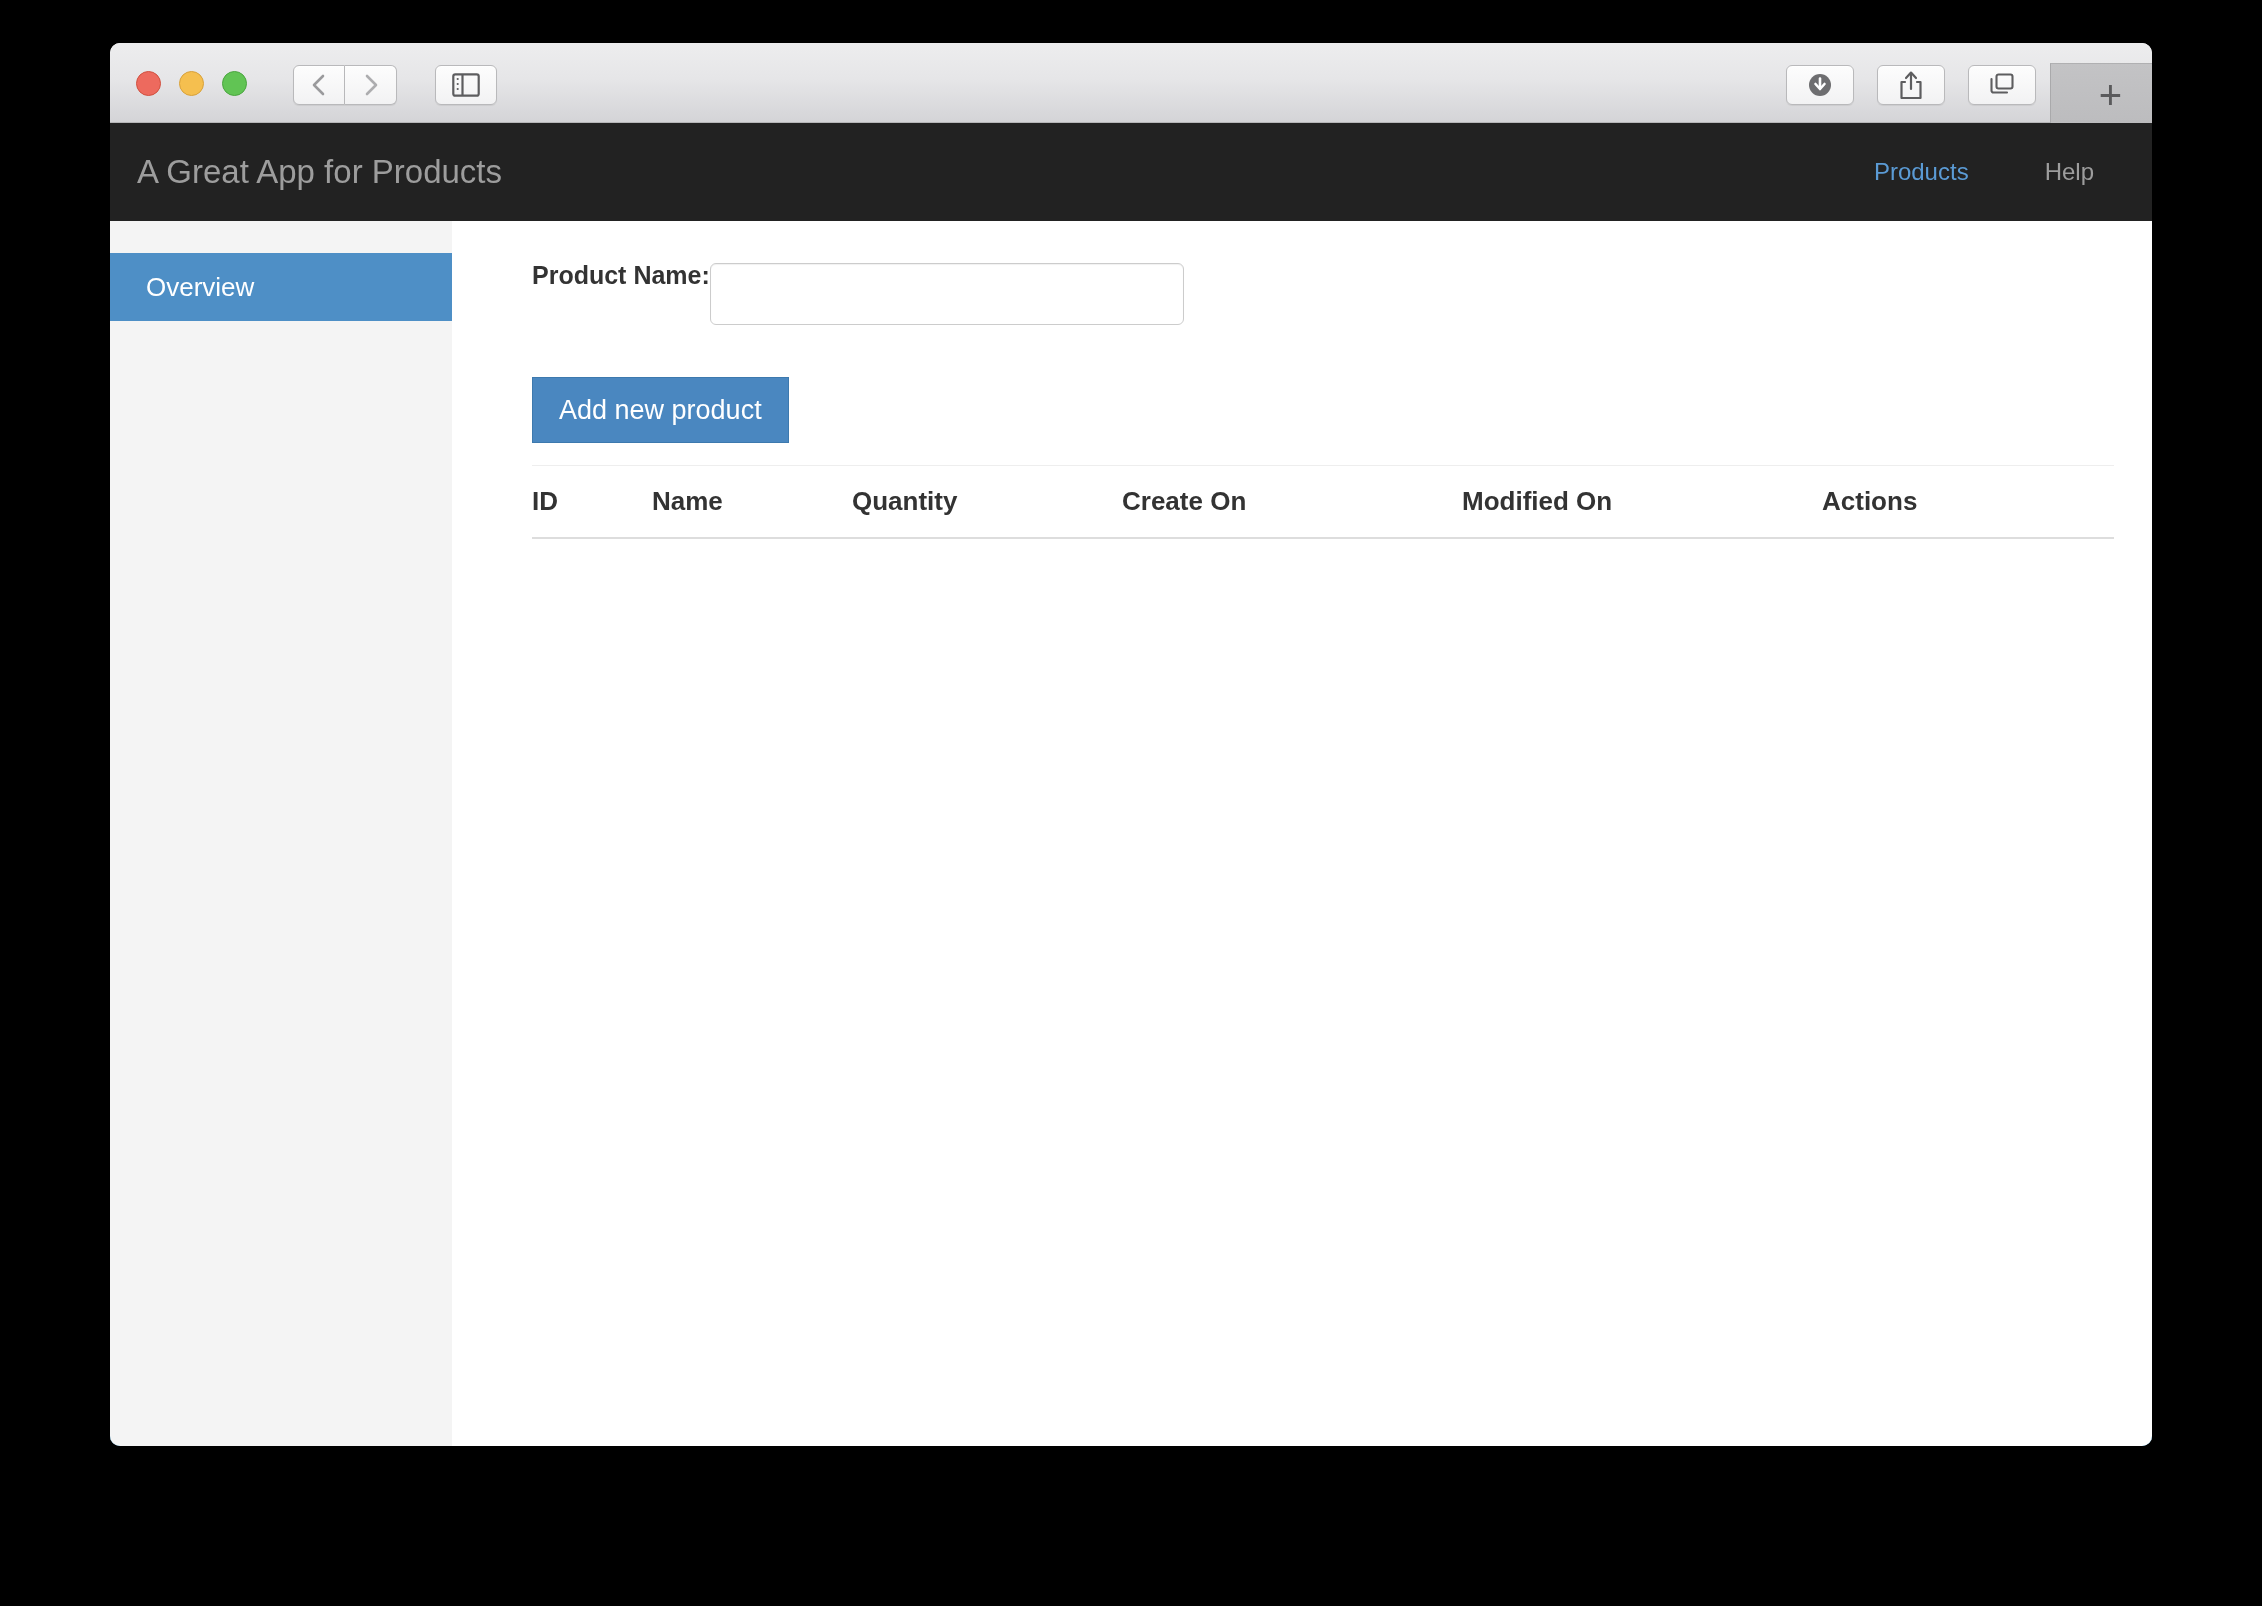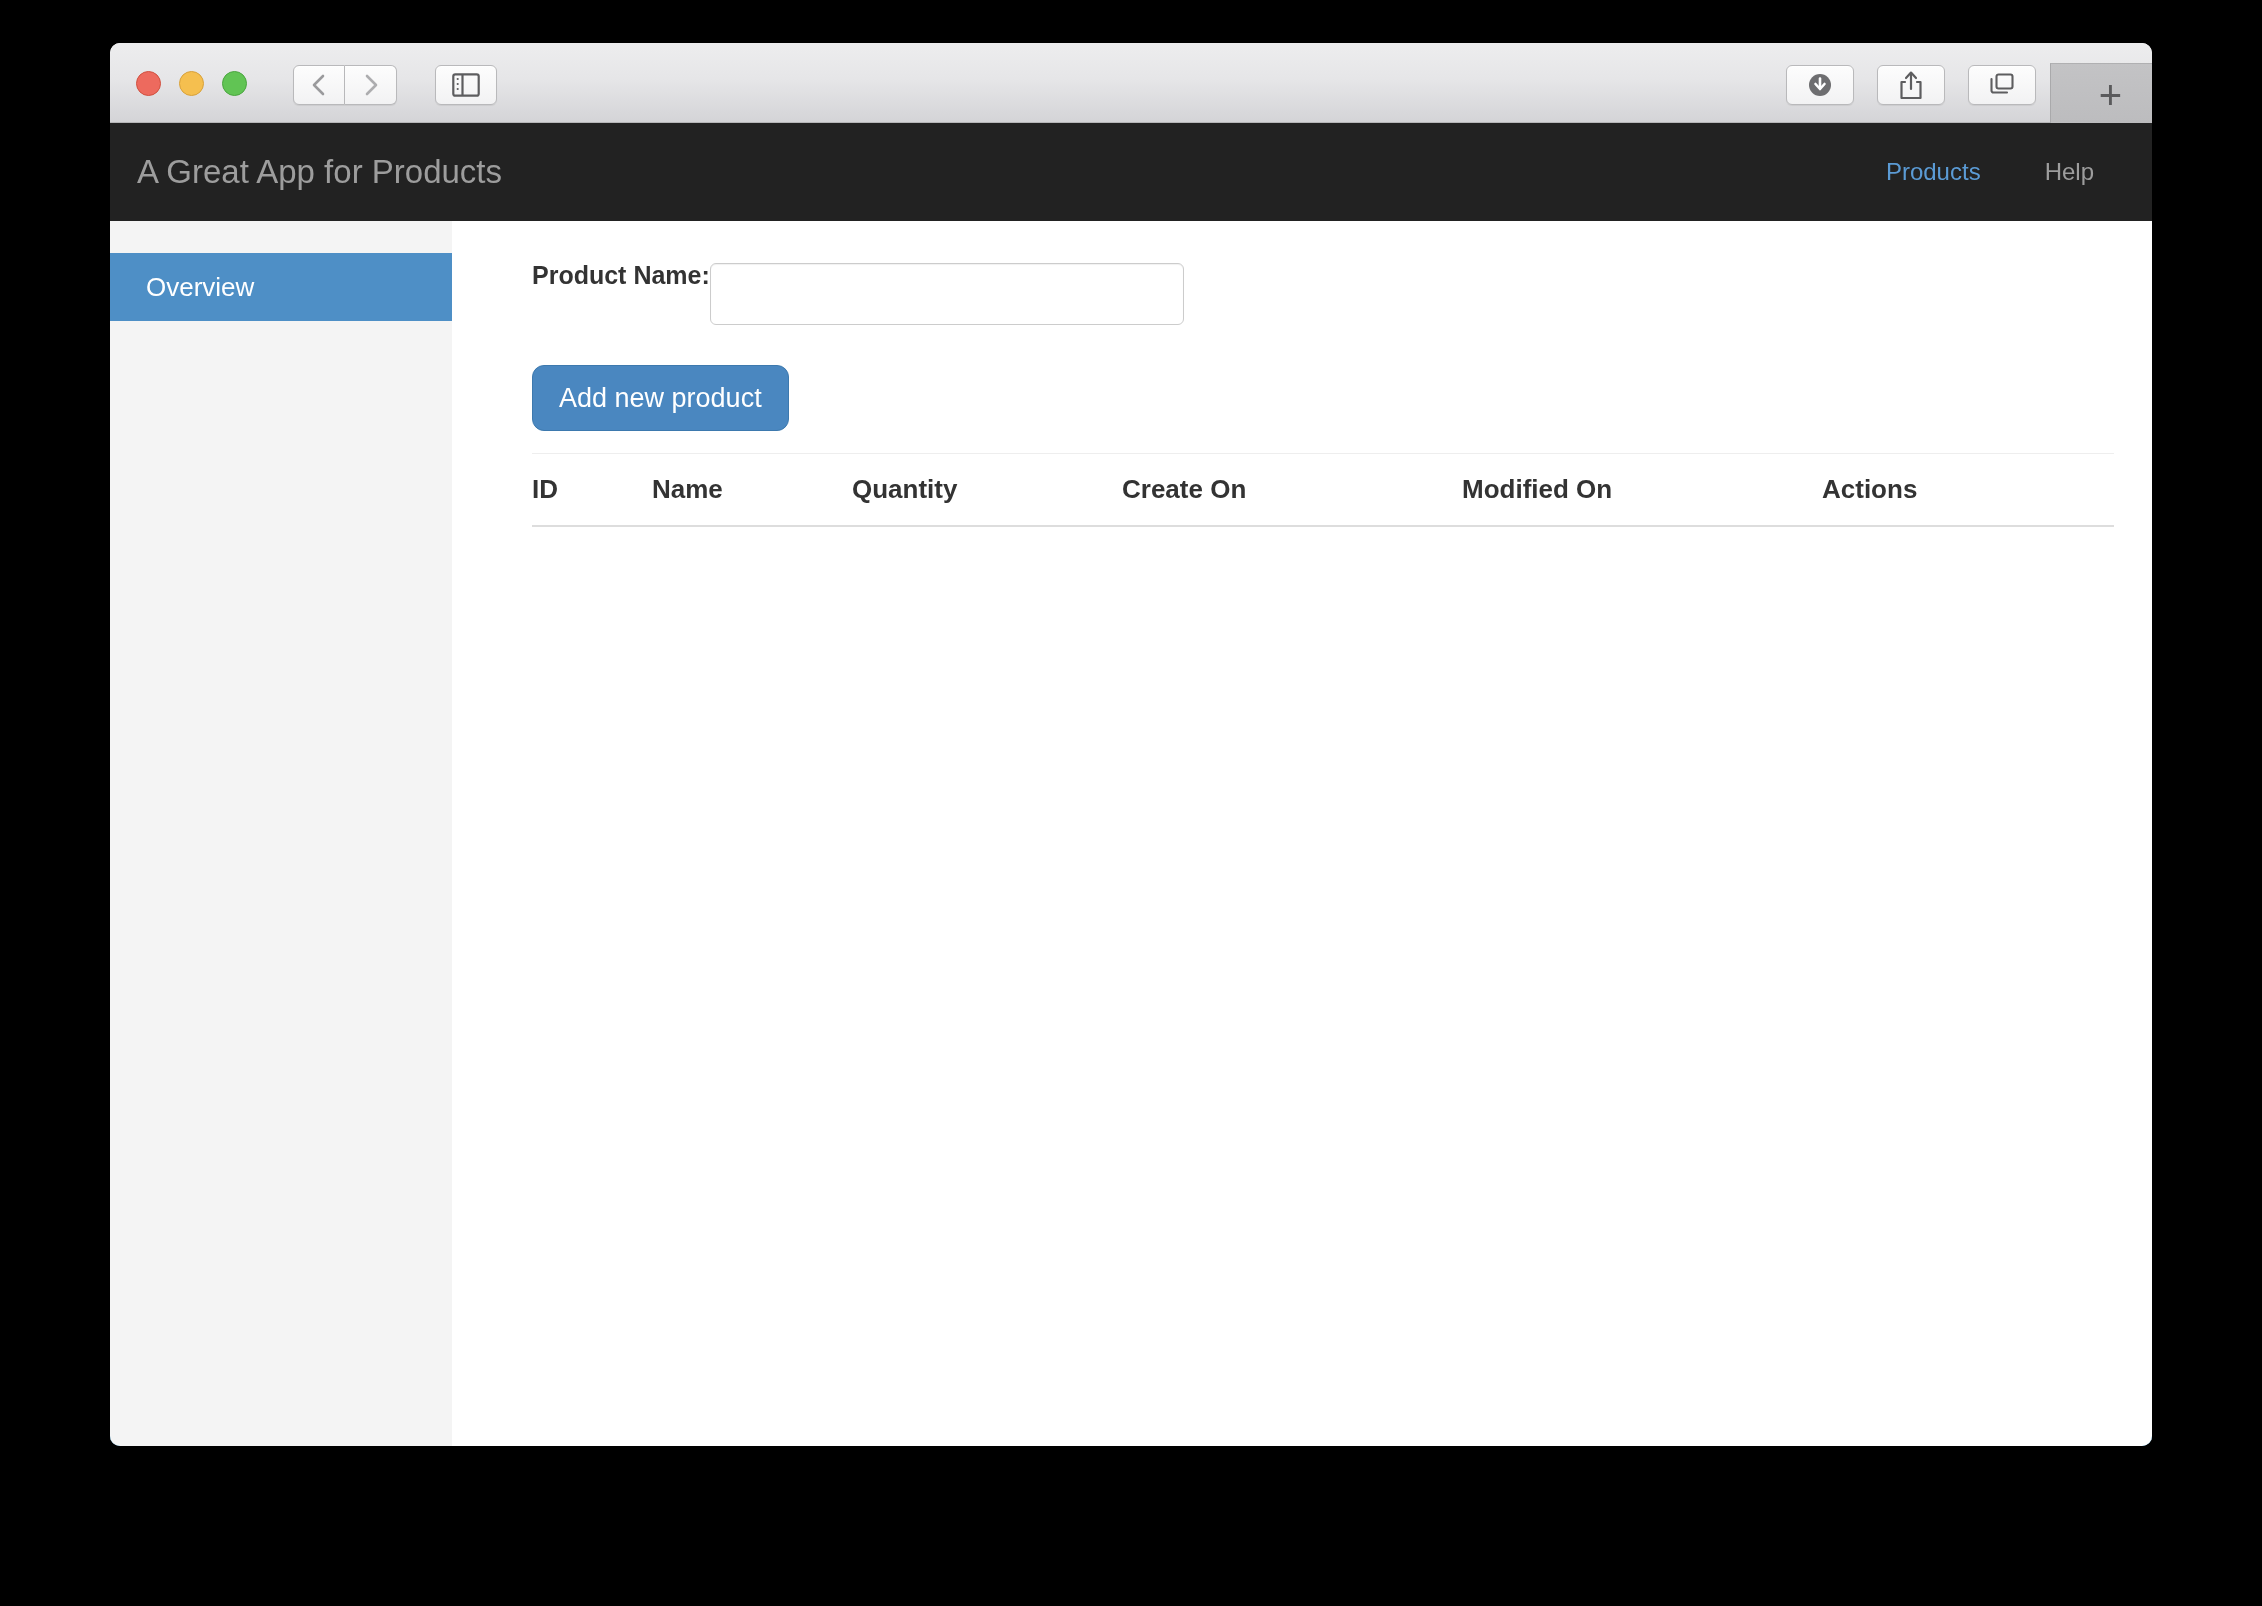--- a/index.html
+++ b/index.html
@@ -147,21 +147,21 @@
     color: #9d9d9d;
     white-space: nowrap;
   }
   #navbar-links {
     position: absolute;
     right: 28px;
     top: 0;
     height: 98px;
     display: flex;
     align-items: center;
-    gap: 4px;
+    gap: 16px;
   }
   .nav-link {
     font-size: 24px;
     padding: 0 30px;
     height: 98px;
     display: flex;
     align-items: center;
     color: #9d9d9d;
     white-space: nowrap;
   }
@@ -260,29 +260,29 @@
     display: flex;
     flex-direction: column;
     align-items: center;
     justify-content: center;
     gap: 4px;
     box-sizing: border-box;
   }
   .stepper svg { display: block; }
 
   .btn-primary {
-    margin-top: 40px;
+    margin-top: 52px;
     display: inline-flex;
     align-items: center;
     justify-content: center;
     height: 66px;
     padding: 0 26px;
     background: #4a87c0;
     border: 1px solid #3d79ae;
-    border-radius: 12px;
+    border-radius: 0;
     color: #ffffff;
     font-size: 27px;
     font-family: "Liberation Sans", sans-serif;
     cursor: pointer;
     white-space: nowrap;
   }
 
   .section-header {
     margin-top: 72px;
     padding-bottom: 14px;

